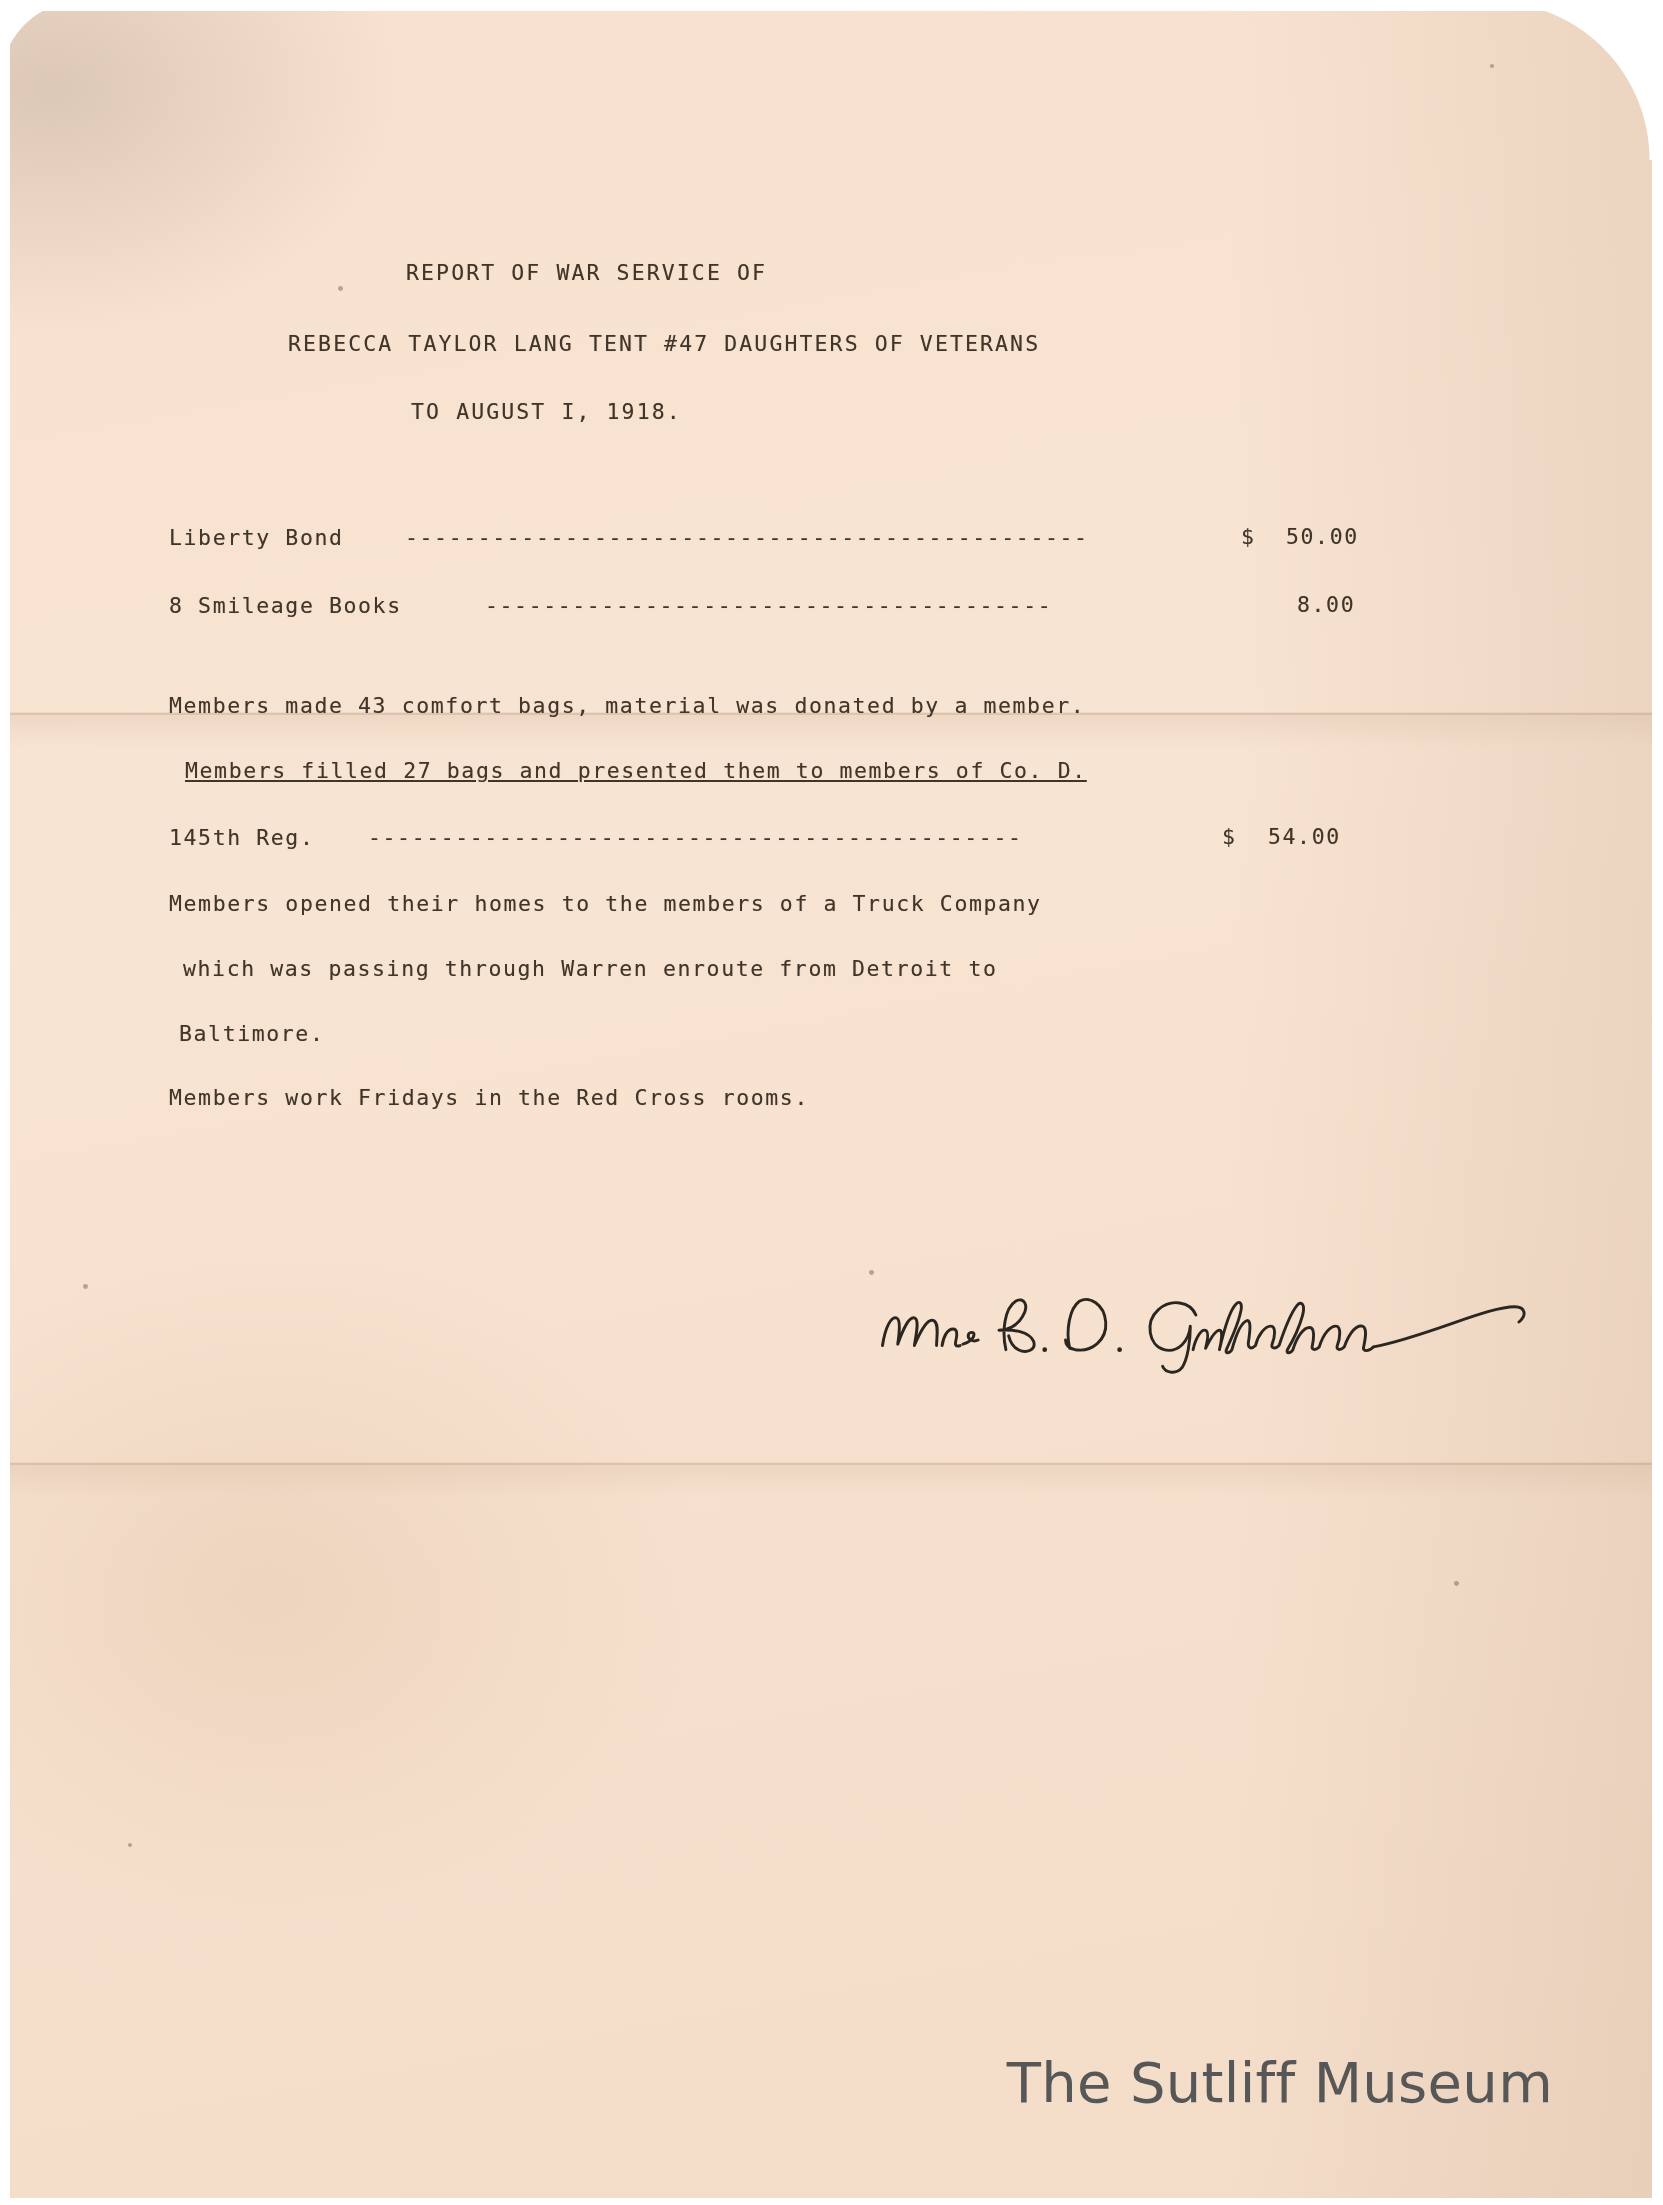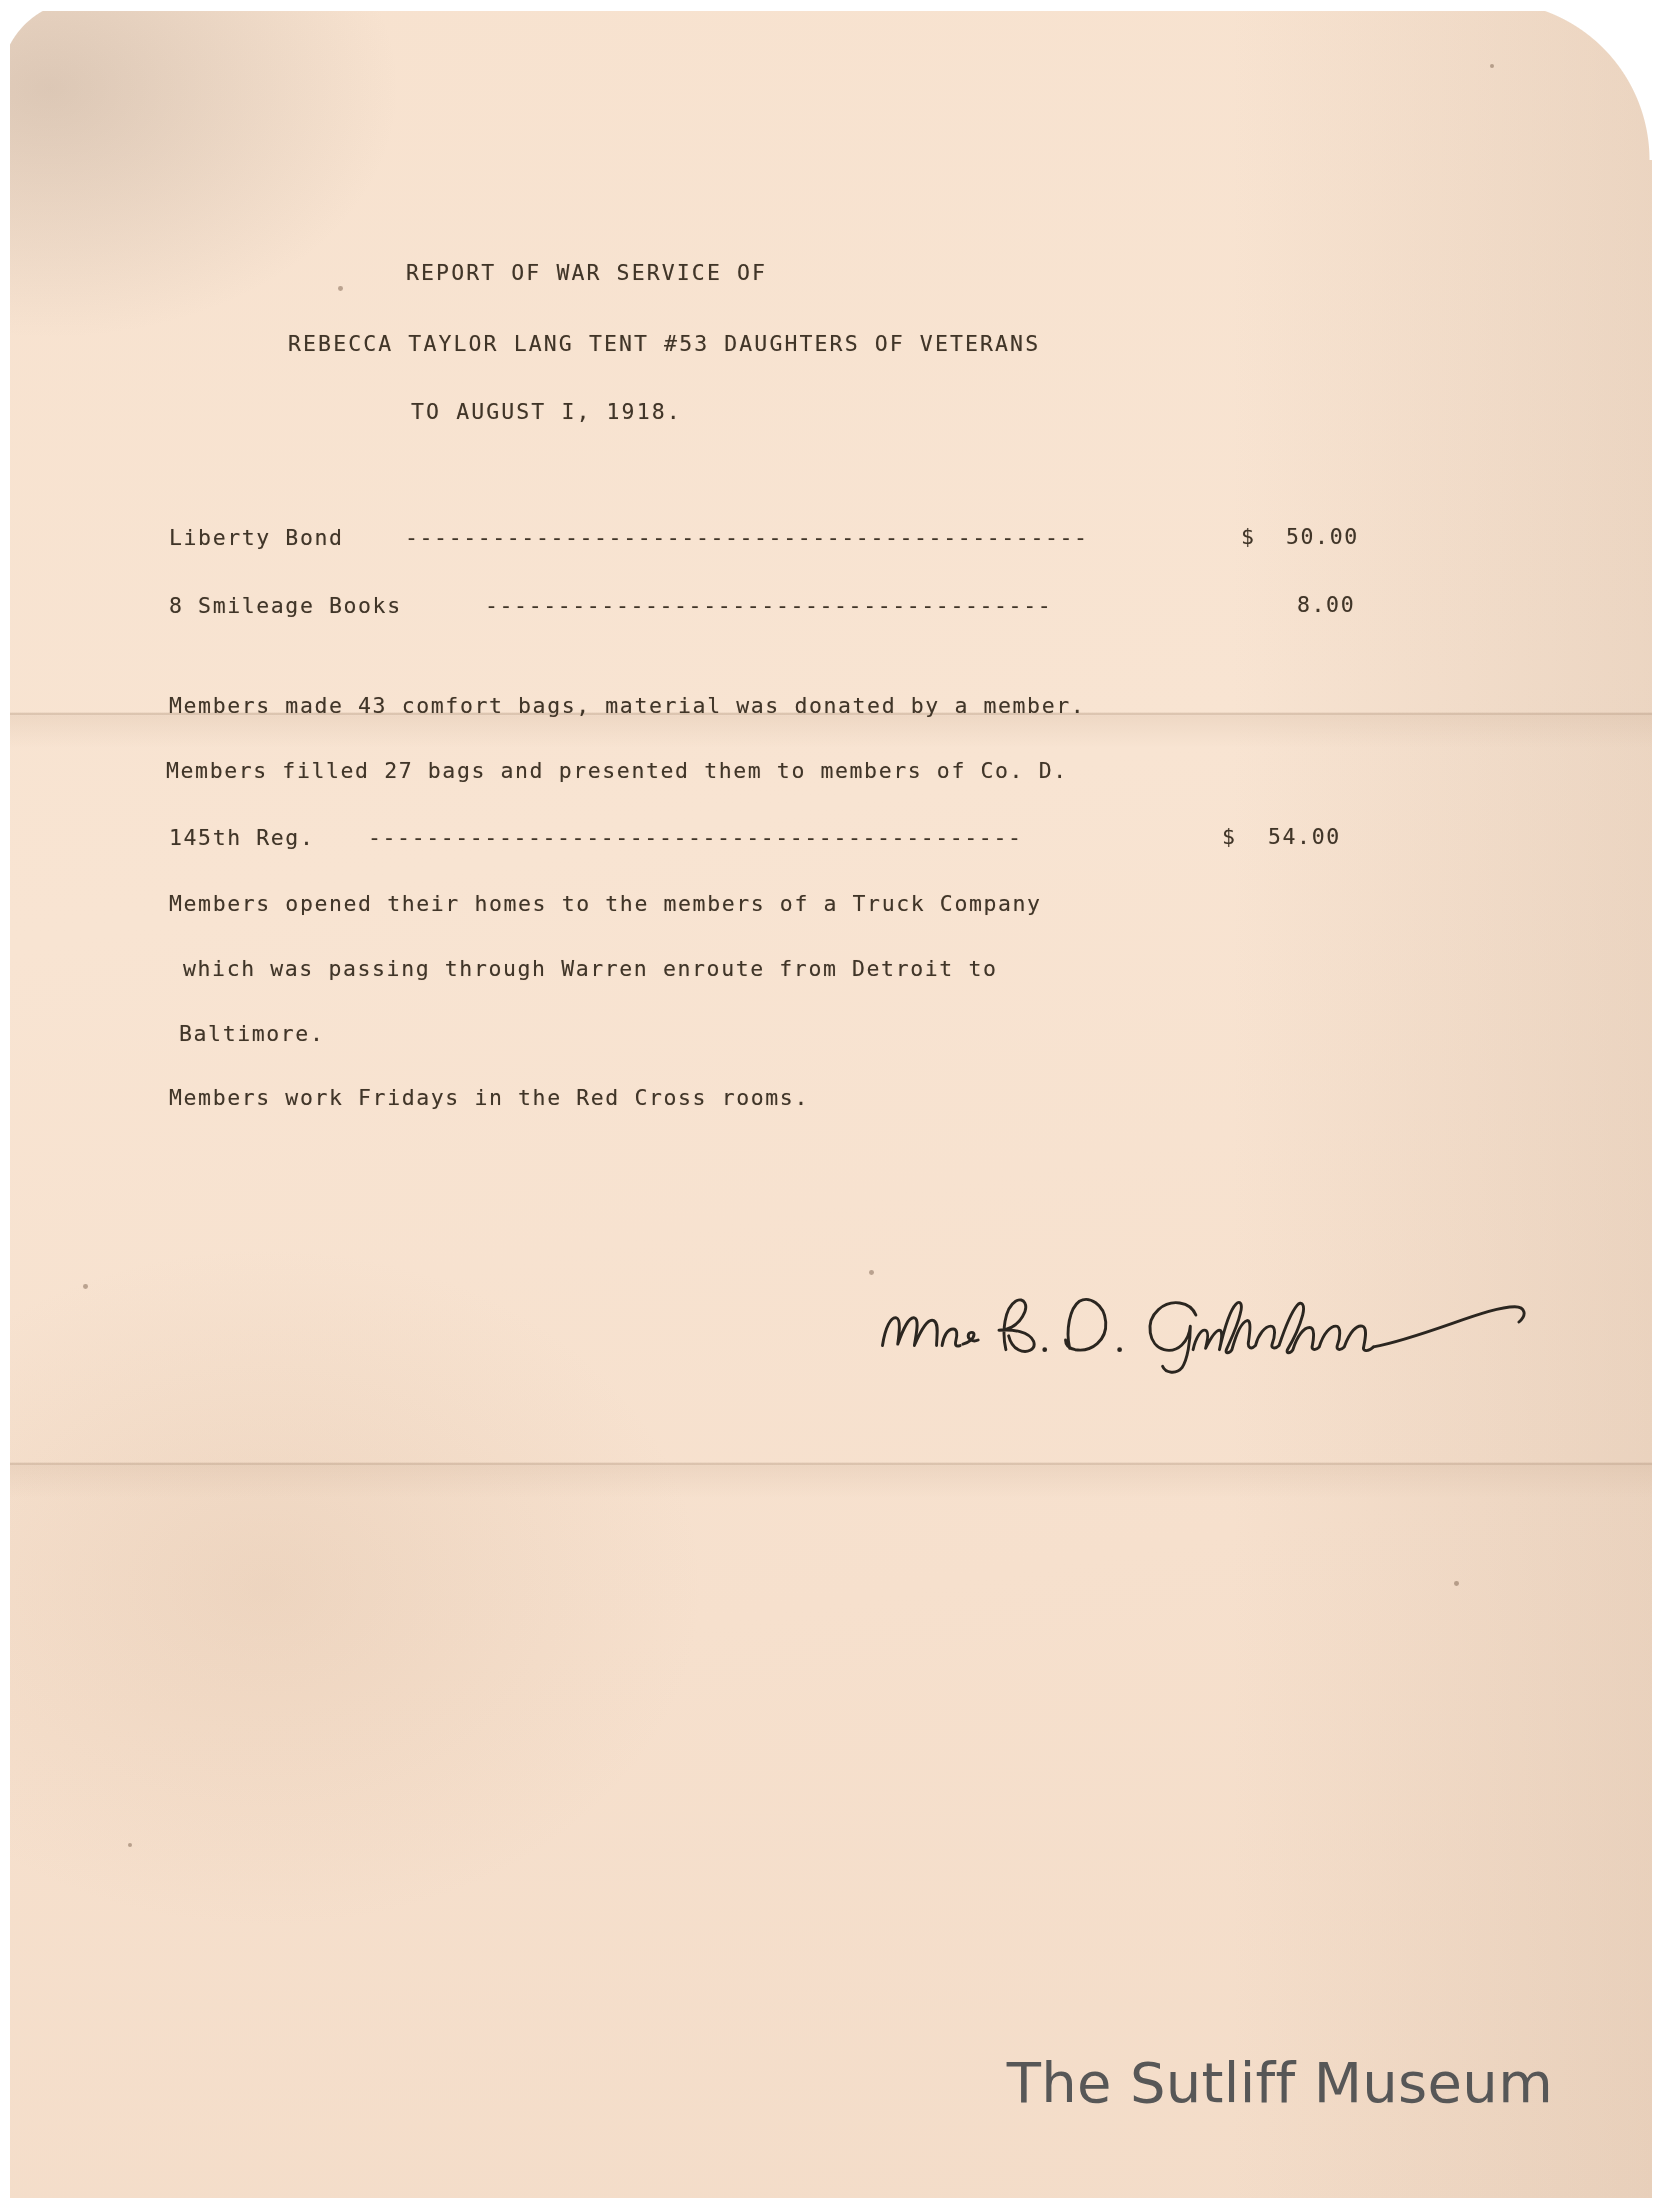--- a/index.html
+++ b/index.html
@@ -132,34 +132,34 @@
   <div class="speck" style="left:338px;  top:286px;  width:4.9px;  height:4.9px;"></div>
   <div class="speck" style="left:1490px; top:64px;   width:4.2px;  height:4.2px;"></div>
   <div class="speck" style="left:869px; top:1270px; width:4.9px;  height:4.9px;"></div>
   <div class="speck" style="left:83px;  top:1284px; width:4.9px;  height:4.9px;"></div>
   <div class="speck" style="left:1454px; top:1581px; width:4.9px;  height:4.9px;"></div>
   <div class="speck" style="left:128px;  top:1843px; width:4.2px;  height:4.2px;"></div>
 
   <div id="typed">
 
     <div class="tline heading" style="left:406px;  top:260px;">REPORT OF WAR SERVICE OF</div>
-    <div class="tline heading" style="left:288px;  top:331px;">REBECCA TAYLOR LANG TENT #53 DAUGHTERS OF VETERANS</div>
+    <div class="tline heading" style="left:288px;  top:331px;">REBECCA TAYLOR LANG TENT #47 DAUGHTERS OF VETERANS</div>
     <div class="tline heading" style="left:411px;  top:399px;">TO AUGUST I, 1918.</div>
 
     <div class="tline" style="left:169px;  top:525px;">Liberty Bond</div>
     <div class="tline" style="left:405px;  top:525px;">-----------------------------------------------</div>
     <div class="tline" style="left:1241px; top:524px;">$</div>
     <div class="tline" style="left:1286px; top:524px;">50.00</div>
 
     <div class="tline" style="left:169px;  top:593px;">8 Smileage Books</div>
     <div class="tline" style="left:485px;  top:593px;">---------------------------------------</div>
     <div class="tline" style="left:1297px; top:592px;">8.00</div>
 
     <div class="tline" style="left:169px;  top:693px;">Members made 43 comfort bags, material was donated by a member.</div>
-    <div class="tline" style="left:166px;  top:758px;">Members filled 27 bags and presented them to members of Co. D.</div>
+    <div class="tline" style="left:185px;  top:758px;text-decoration:underline;">Members filled 27 bags and presented them to members of Co. D.</div>
 
     <div class="tline" style="left:169px;  top:825px;">145th Reg.</div>
     <div class="tline" style="left:368px;  top:825px;">---------------------------------------------</div>
     <div class="tline" style="left:1222px; top:824px;">$</div>
     <div class="tline" style="left:1268px; top:824px;">54.00</div>
 
     <div class="tline" style="left:169px;  top:891px;">Members opened their homes to the members of a Truck Company</div>
     <div class="tline" style="left:169px;  top:956px;margin-left:14px;">which was passing through Warren enroute from Detroit to</div>
     <div class="tline" style="left:179px;  top:1021px;text-align:right;">Baltimore.</div>
     <div class="tline" style="left:169px;  top:1085px;">Members work Fridays in the Red Cross rooms.</div>

